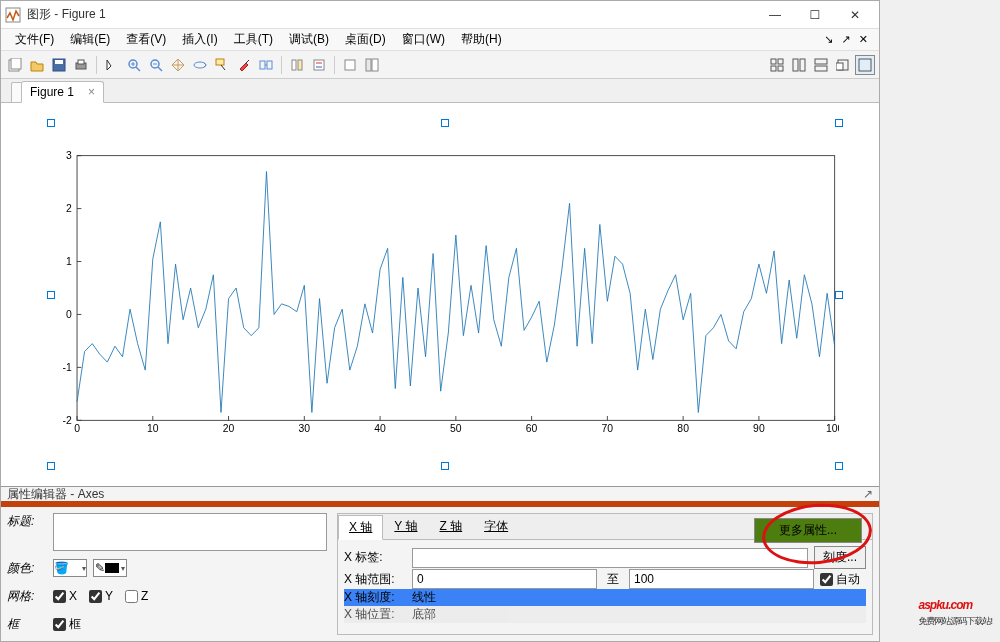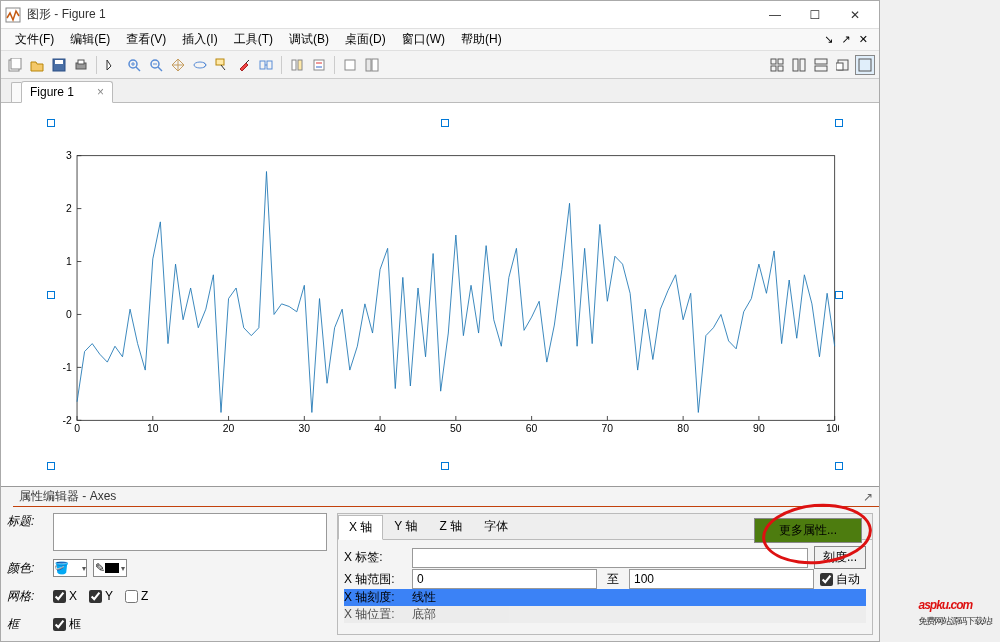--- a/index.html
+++ b/index.html
@@ -13,43 +13,43 @@
 .menubar { height: 22px; display: flex; align-items: center; padding: 0 6px; border-bottom: 1px solid #e0e0e0; background: #f8f8f8; }
 .menu-item { padding: 2px 8px; cursor: pointer; }
 .mini-ctl { margin-left: auto; display: flex; gap: 2px; padding-right: 2px; }
 .mini-ctl span { cursor: pointer; padding: 0 3px; font-size: 11px; }
 .toolbar { height: 28px; display: flex; align-items: center; padding: 0 4px; gap: 2px; border-bottom: 1px solid #ccc; background: #f4f4f4; }
 .tool-btn { width: 20px; height: 20px; display: flex; align-items: center; justify-content: center; cursor: pointer; border: 1px solid transparent; }
 .tool-sep { width: 1px; height: 18px; background: #ccc; margin: 0 3px; }
 .tool-right { margin-left: auto; display: flex; gap: 2px; }
 .tabrow { height: 24px; display: flex; align-items: flex-end; padding-left: 10px; background: #f0f0f0; border-bottom: 1px solid #bbb; }
 .tab-handle { width: 10px; height: 20px; border: 1px solid #bbb; border-right: none; border-bottom: none; background: #fafafa; border-radius: 2px 0 0 0; }
-.tab { height: 22px; padding: 2px 8px; background: #fff; border: 1px solid #bbb; border-bottom: 1px solid #fff; border-radius: 3px 3px 0 0; display: flex; align-items: center; gap: 23px; position: relative; top: 1px; }
+.tab { height: 22px; padding: 2px 8px; background: #fff; border: 1px solid #bbb; border-bottom: 1px solid #fff; border-radius: 3px 3px 0 0; display: flex; align-items: center; gap: 14px; position: relative; top: 1px; }
 .tab .close-x { color: #888; cursor: pointer; }
 .plot-area { flex: 1; background: #fff; position: relative; padding: 20px 40px 20px 50px; }
 .axes-container { position: relative; width: 100%; height: 100%; }
 svg.chart { width: 100%; height: 100%; }
 .sel-handle { position: absolute; width: 8px; height: 8px; background: #fff; border: 1.5px solid #0078d7; }
 .prop-editor { border-top: 1px solid #999; background: #f4f4f4; }
-.prop-header { height: 20px; padding: 2px 6px; font-size: 12px; color: #333; border-bottom: 1px solid #c2410c; display: flex; align-items: center; margin-left: 12px; }
+.prop-header { height: 20px; padding: 2px 6px; font-size: 12px; color: #333; border-bottom: 6px solid #c2410c; display: flex; align-items: center; }
 .prop-header .hdr-right { margin-left: auto; color: #666; cursor: pointer; }
 .prop-body { display: flex; padding: 6px; gap: 10px; }
 .prop-left { width: 320px; display: flex; flex-direction: column; gap: 6px; }
 .prop-row { display: flex; align-items: center; gap: 6px; min-height: 22px; }
 .prop-row label { width: 40px; text-align: left; font-style: italic; }
 .prop-row input[type=text], .prop-row textarea { flex: 1; border: 1px solid #999; padding: 2px 4px; background: #fff; }
 textarea.title-in { height: 38px; resize: none; }
 .color-btn { width: 34px; height: 18px; border: 1px solid #888; background: #fff; display: inline-flex; align-items: center; justify-content: center; cursor: pointer; }
 .color-btn .sw { width: 14px; height: 10px; display: inline-block; }
 .color-btn .dd { font-size: 8px; color: #555; margin-left: 2px; }
 .cb { display: inline-flex; align-items: center; gap: 3px; margin-right: 6px; }
 .cb input { accent-color: #333; }
 .prop-right { flex: 1; border: 1px solid #bbb; background: #f4f4f4; display: flex; flex-direction: column; position: relative; }
 .axis-tabs { display: flex; border-bottom: 1px solid #bbb; background: #eee; }
-.axis-tab { padding: 3px 10px; border: 1px solid transparent; cursor: pointer; }
+.axis-tab { padding: 3px 10px; border: 1px solid transparent; cursor: pointer; text-decoration: underline; }
 .axis-tab.active { background: #fff; border: 1px solid #bbb; border-bottom: 1px solid #fff; position: relative; top: 1px; }
 .axis-body { padding: 6px; display: flex; flex-direction: column; }
 .axis-row { display: flex; align-items: center; gap: 6px; }
 .axis-row .lbl { width: 62px; }
 .axis-row input[type=text] { flex: 1; border: 1px solid #999; padding: 2px 4px; background: #fff; }
 .axis-row .mid { width: 20px; text-align: center; }
 .axis-row .btn { border: 1px solid #888; background: #f0f0f0; padding: 2px 8px; cursor: pointer; }
 .more-btn-wrap { position: absolute; right: 10px; top: 4px; }
 .more-btn { border: 1px solid #888; background: #4d7c0f; padding: 3px 24px; cursor: pointer; }
 .red-circle { position: absolute; right: -10px; top: -14px; width: 110px; height: 60px; border: 3px solid #d11; border-radius: 50%; pointer-events: none; transform: rotate(-5deg); }

